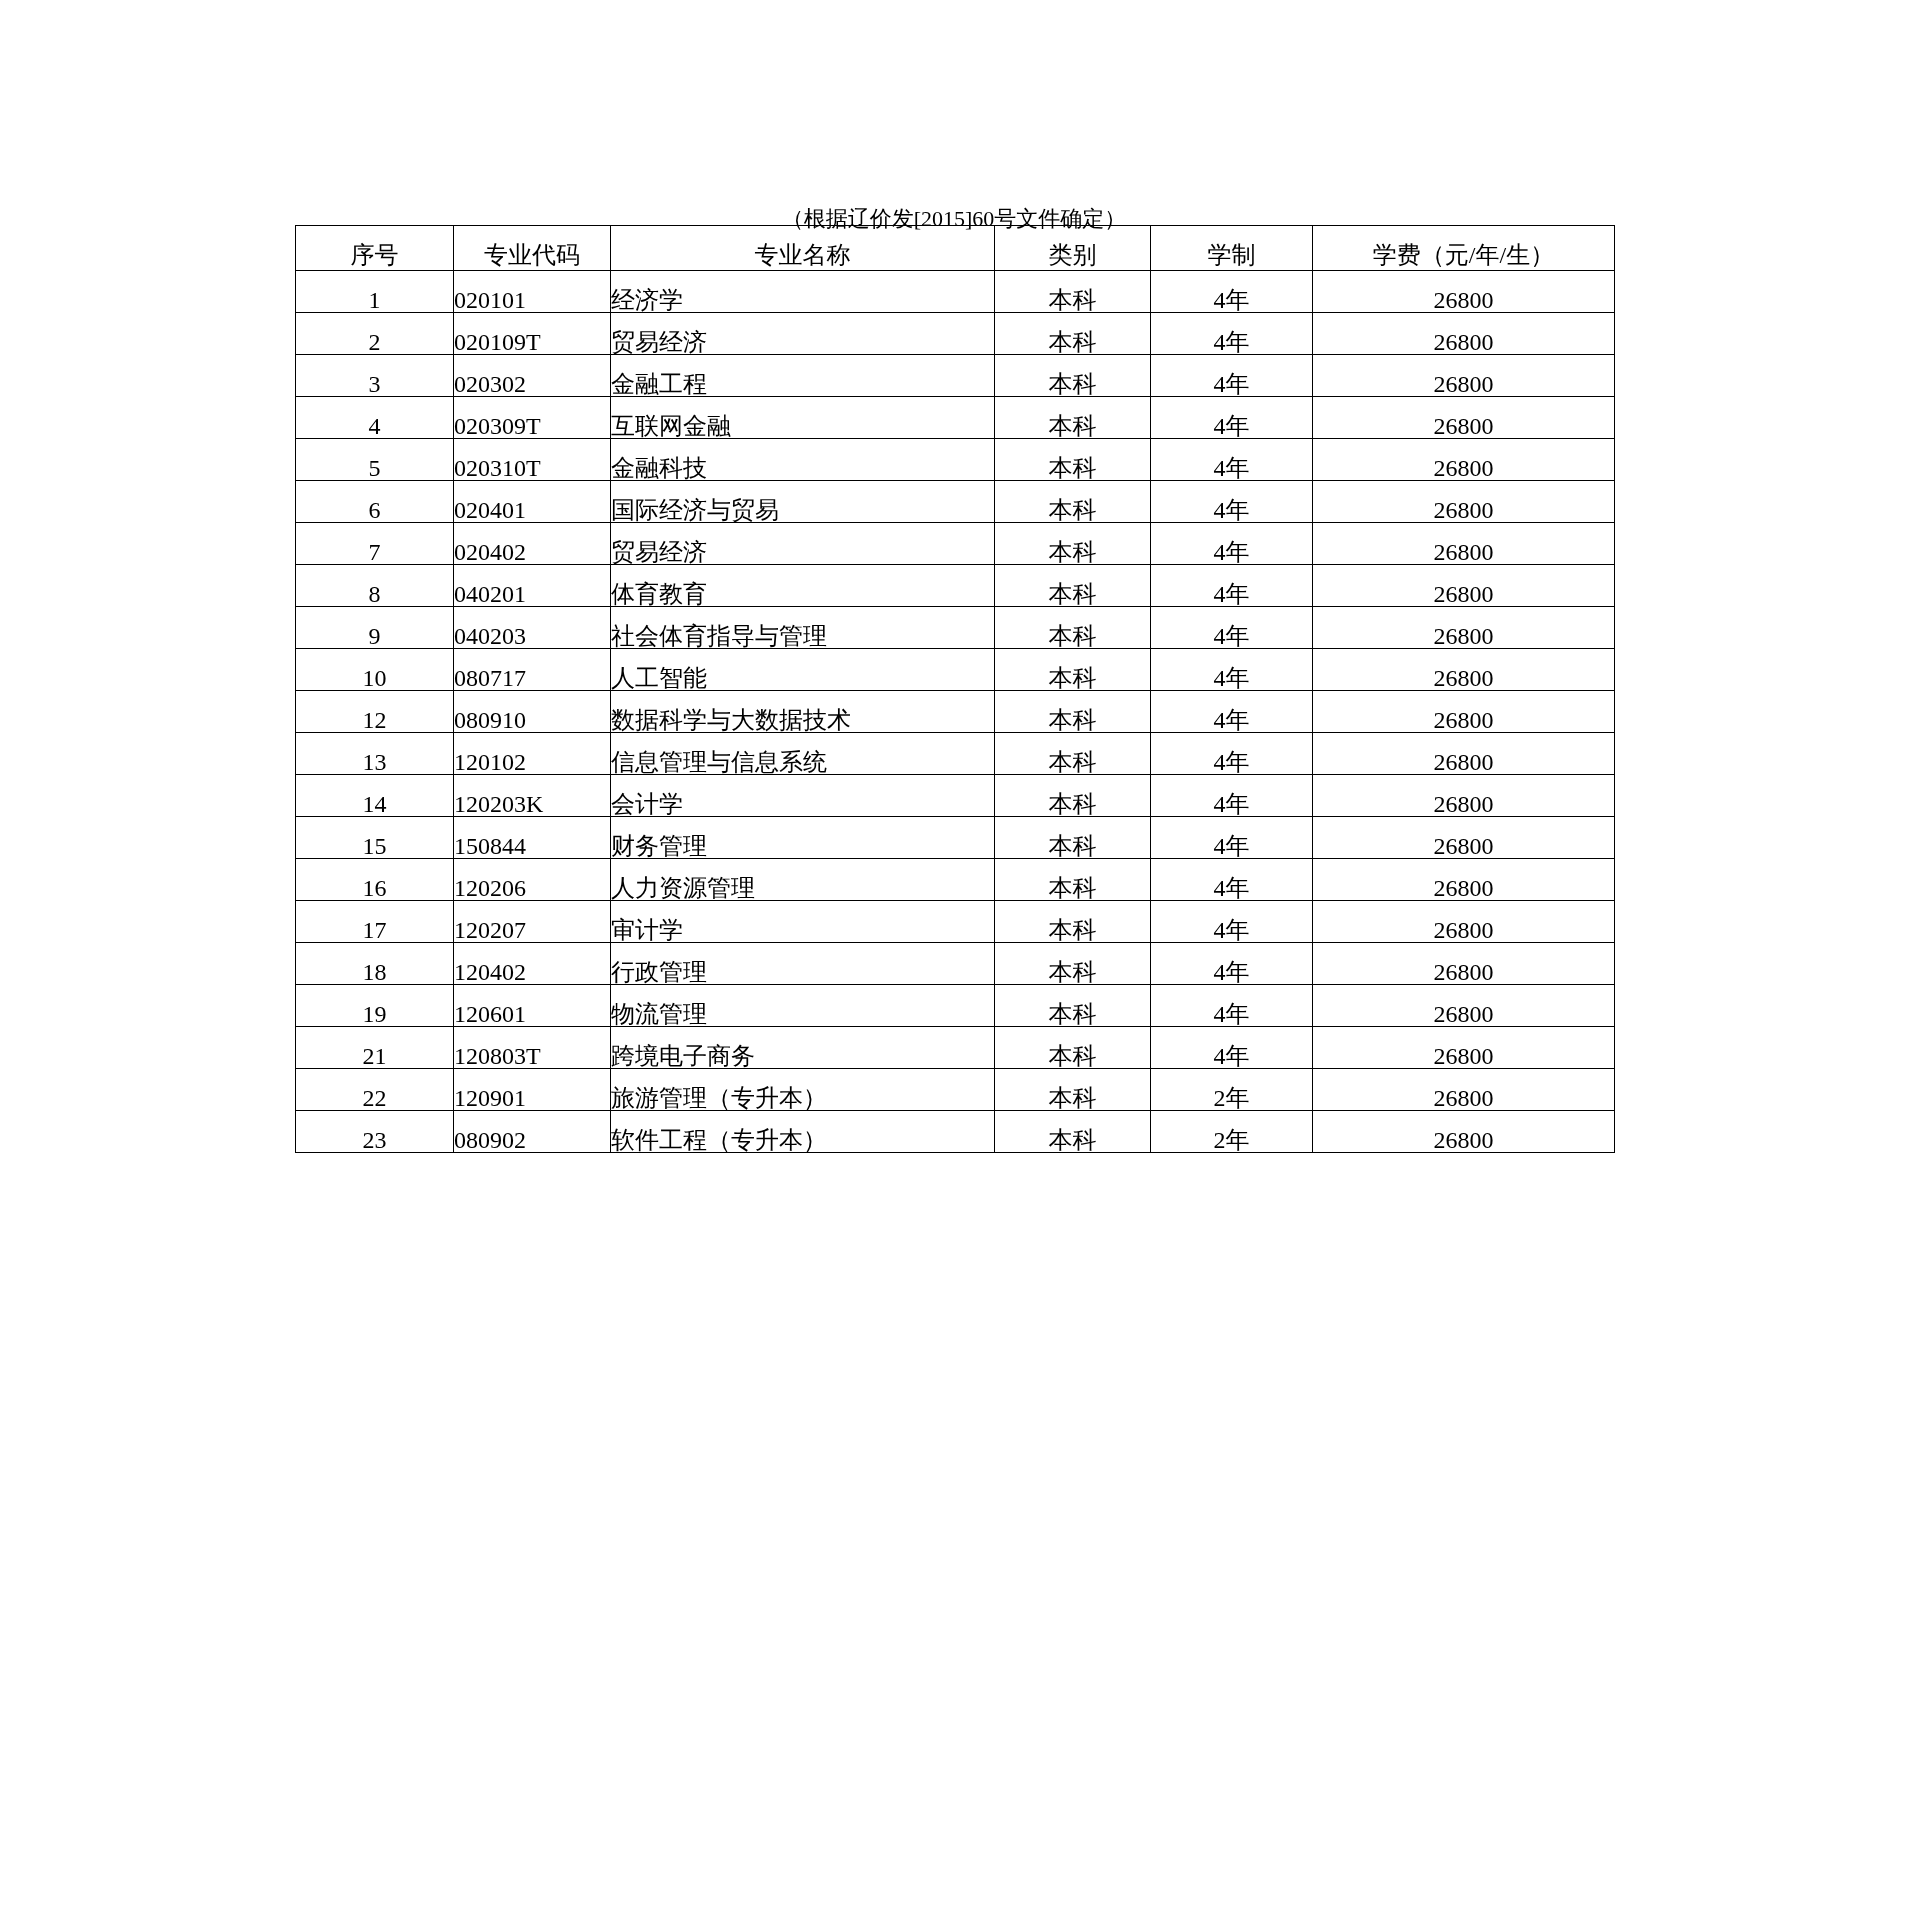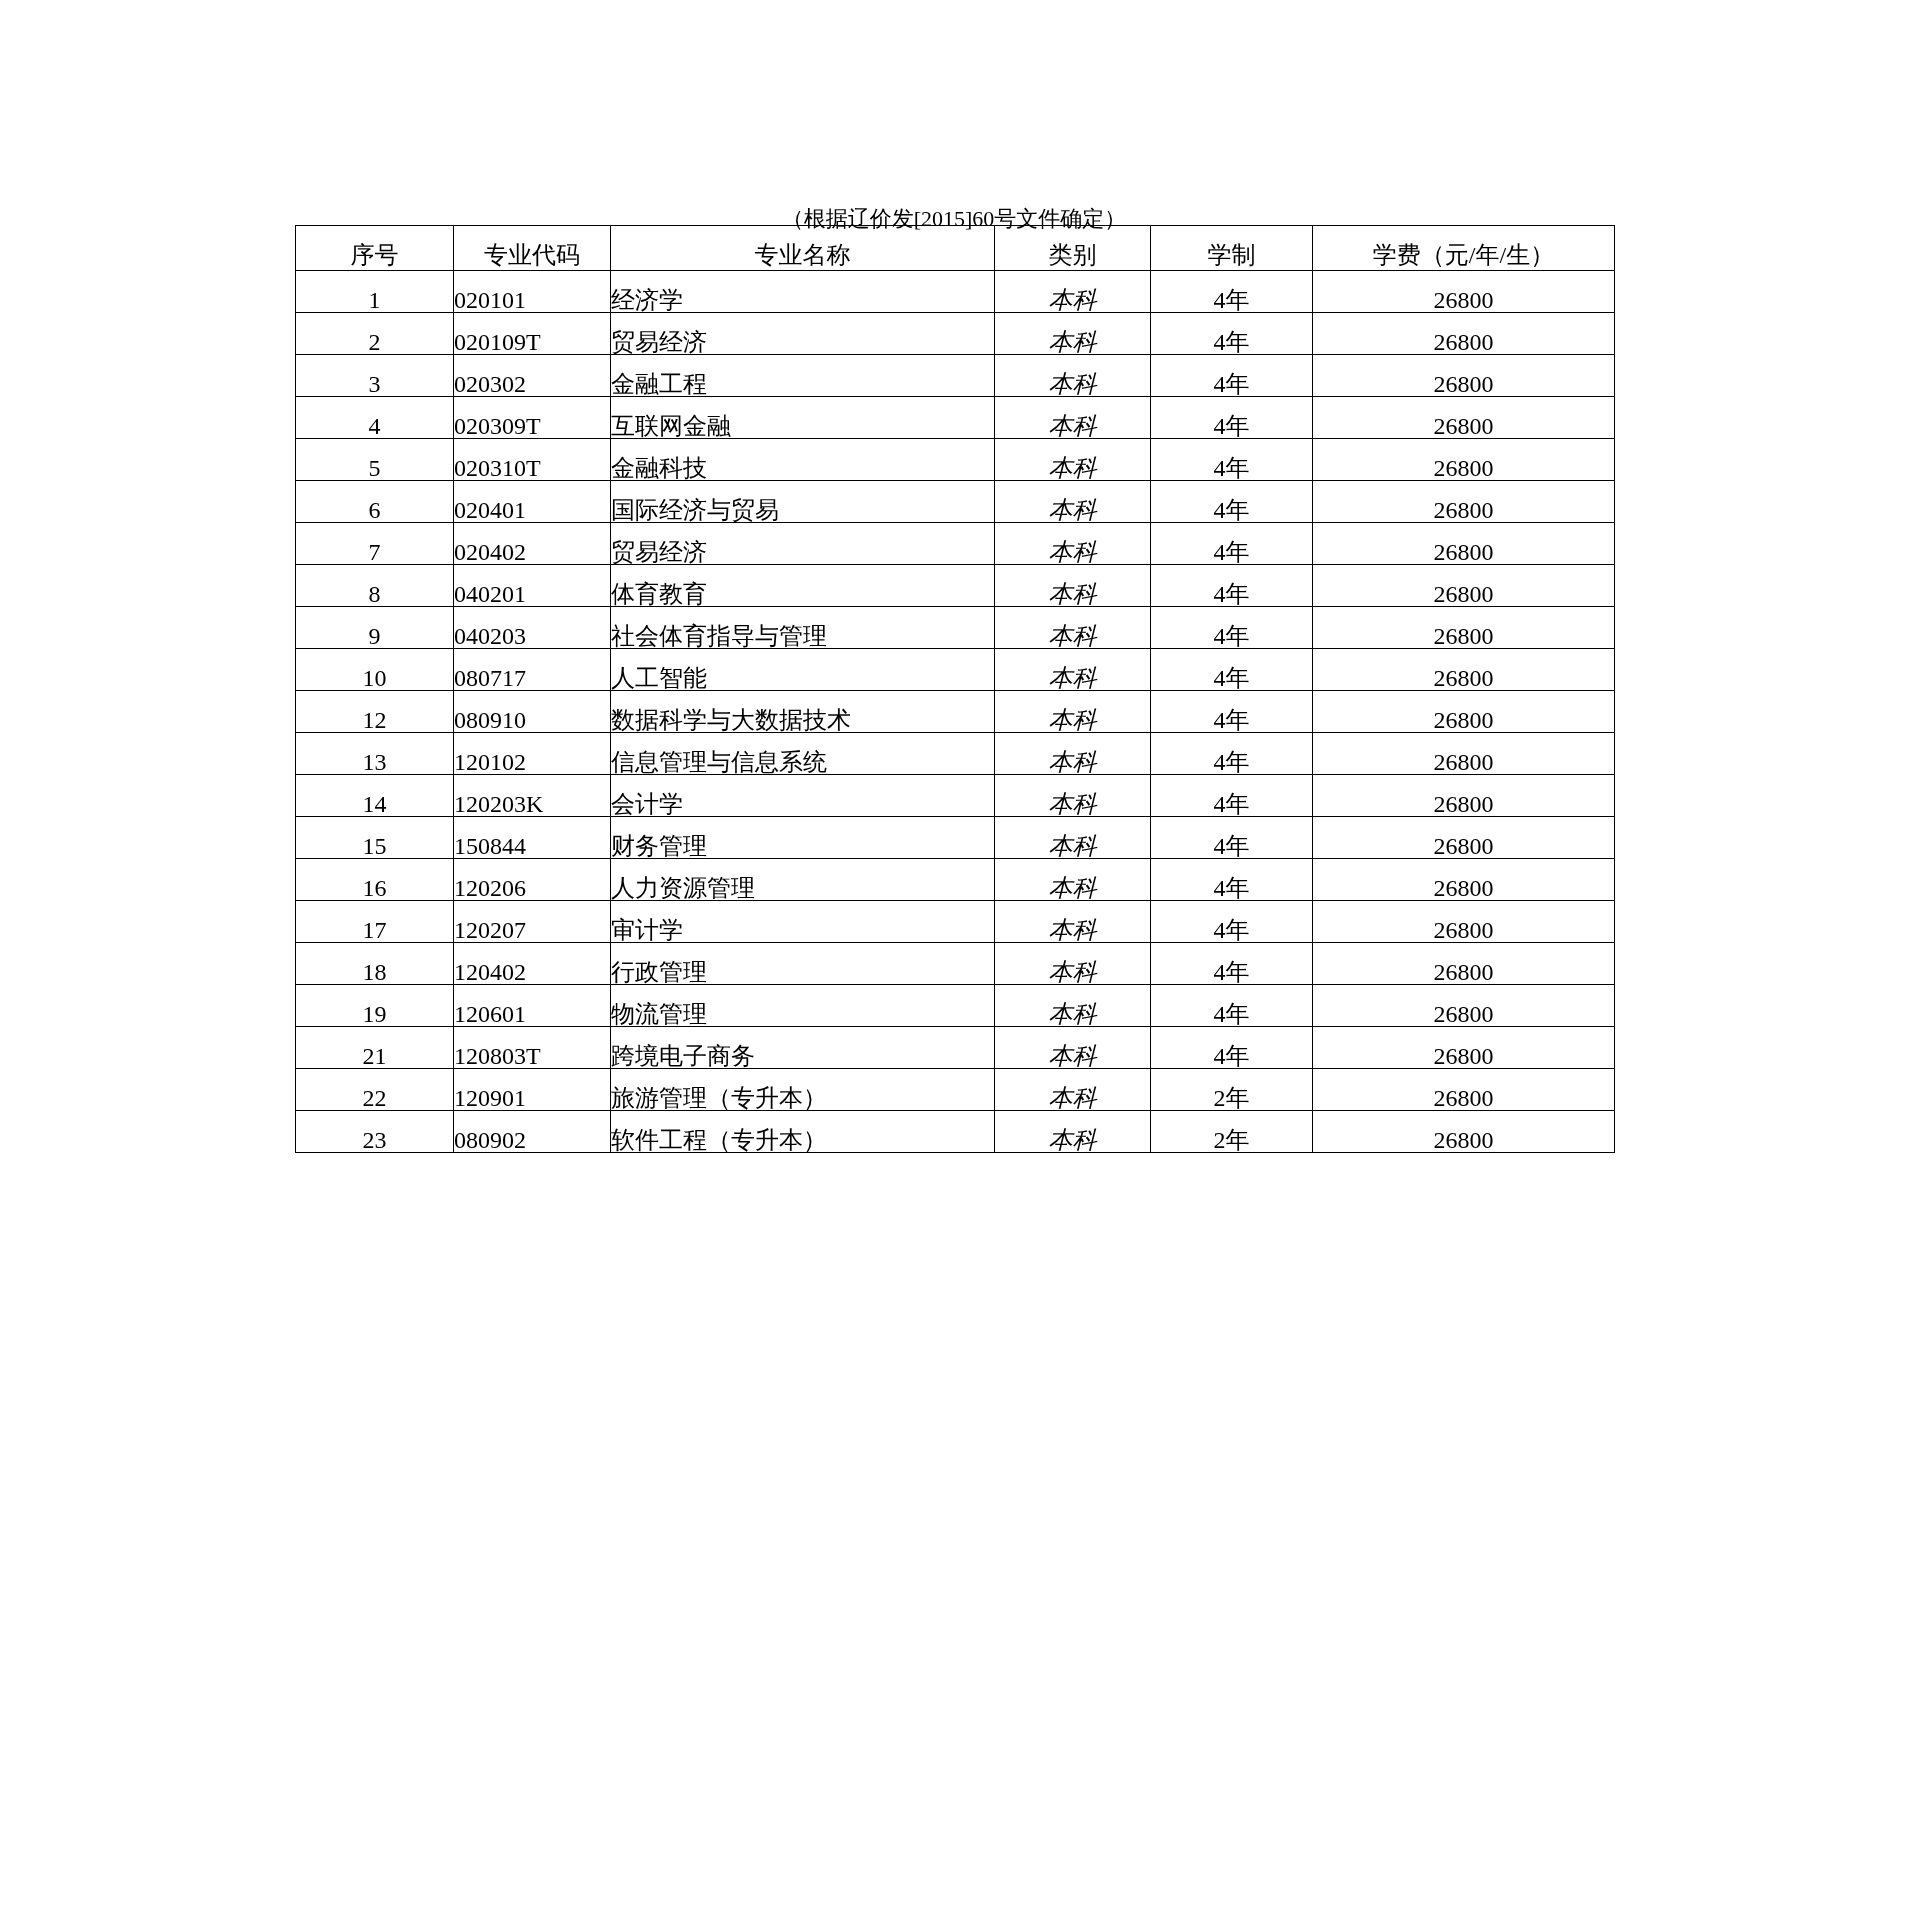--- a/index.html
+++ b/index.html
@@ -71,21 +71,21 @@
   
   table.fee-table thead th {
     text-align: center;
     padding-bottom: 3.1px;
   }
 
   
   .cell-idx  { text-align: center; padding-bottom: 3.1px; }
   .cell-code { text-align: left;   padding-left: 8.5px; padding-bottom: 3.1px; }
   .cell-name { text-align: left;   padding-left: 8.5px; padding-bottom: 3.1px; }
-  .cell-cat  { text-align: center; padding-bottom: 3.1px; font-style: italic; }
+  .cell-cat  { text-align: center; padding-bottom: 3.1px; }
   .cell-len  { text-align: center; padding-bottom: 3.1px; }
   .cell-fee  { text-align: center; padding-bottom: 3.1px; }
 </style>
 </head>
 <body>
 
 <div class="page">
 
   <div class="doc-title">（根据辽价发[2015]60号文件确定）</div>
 

